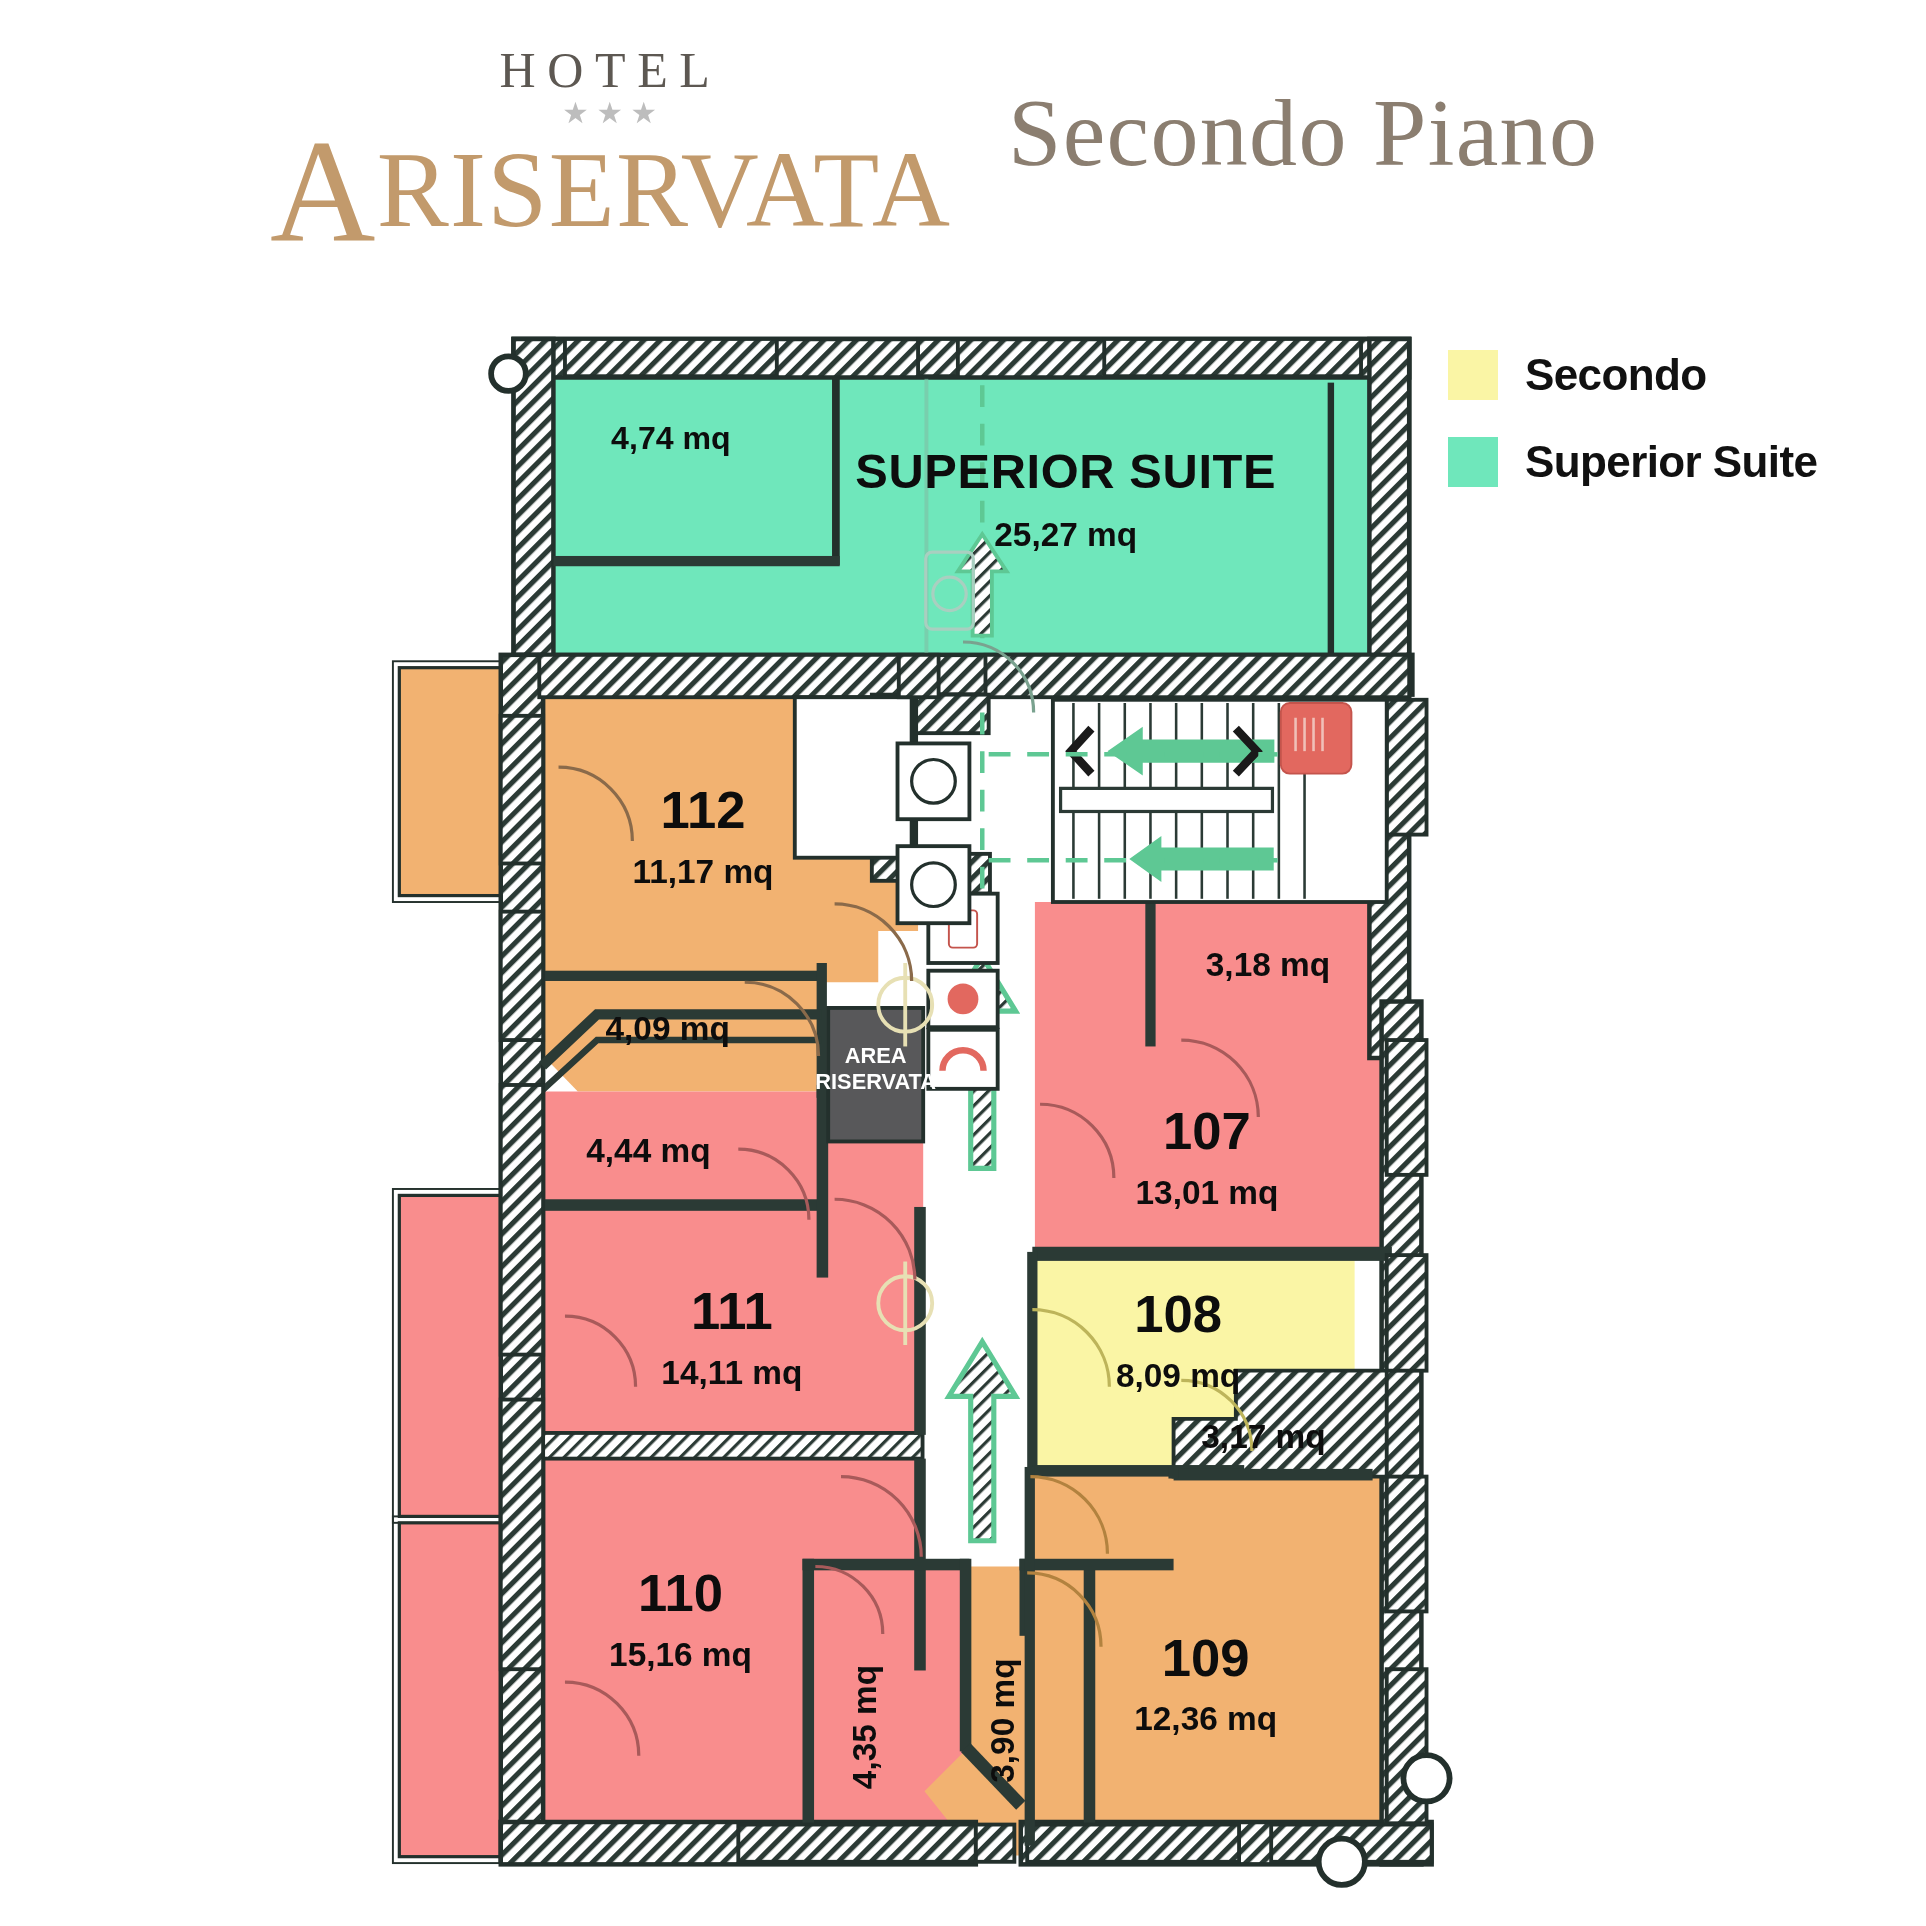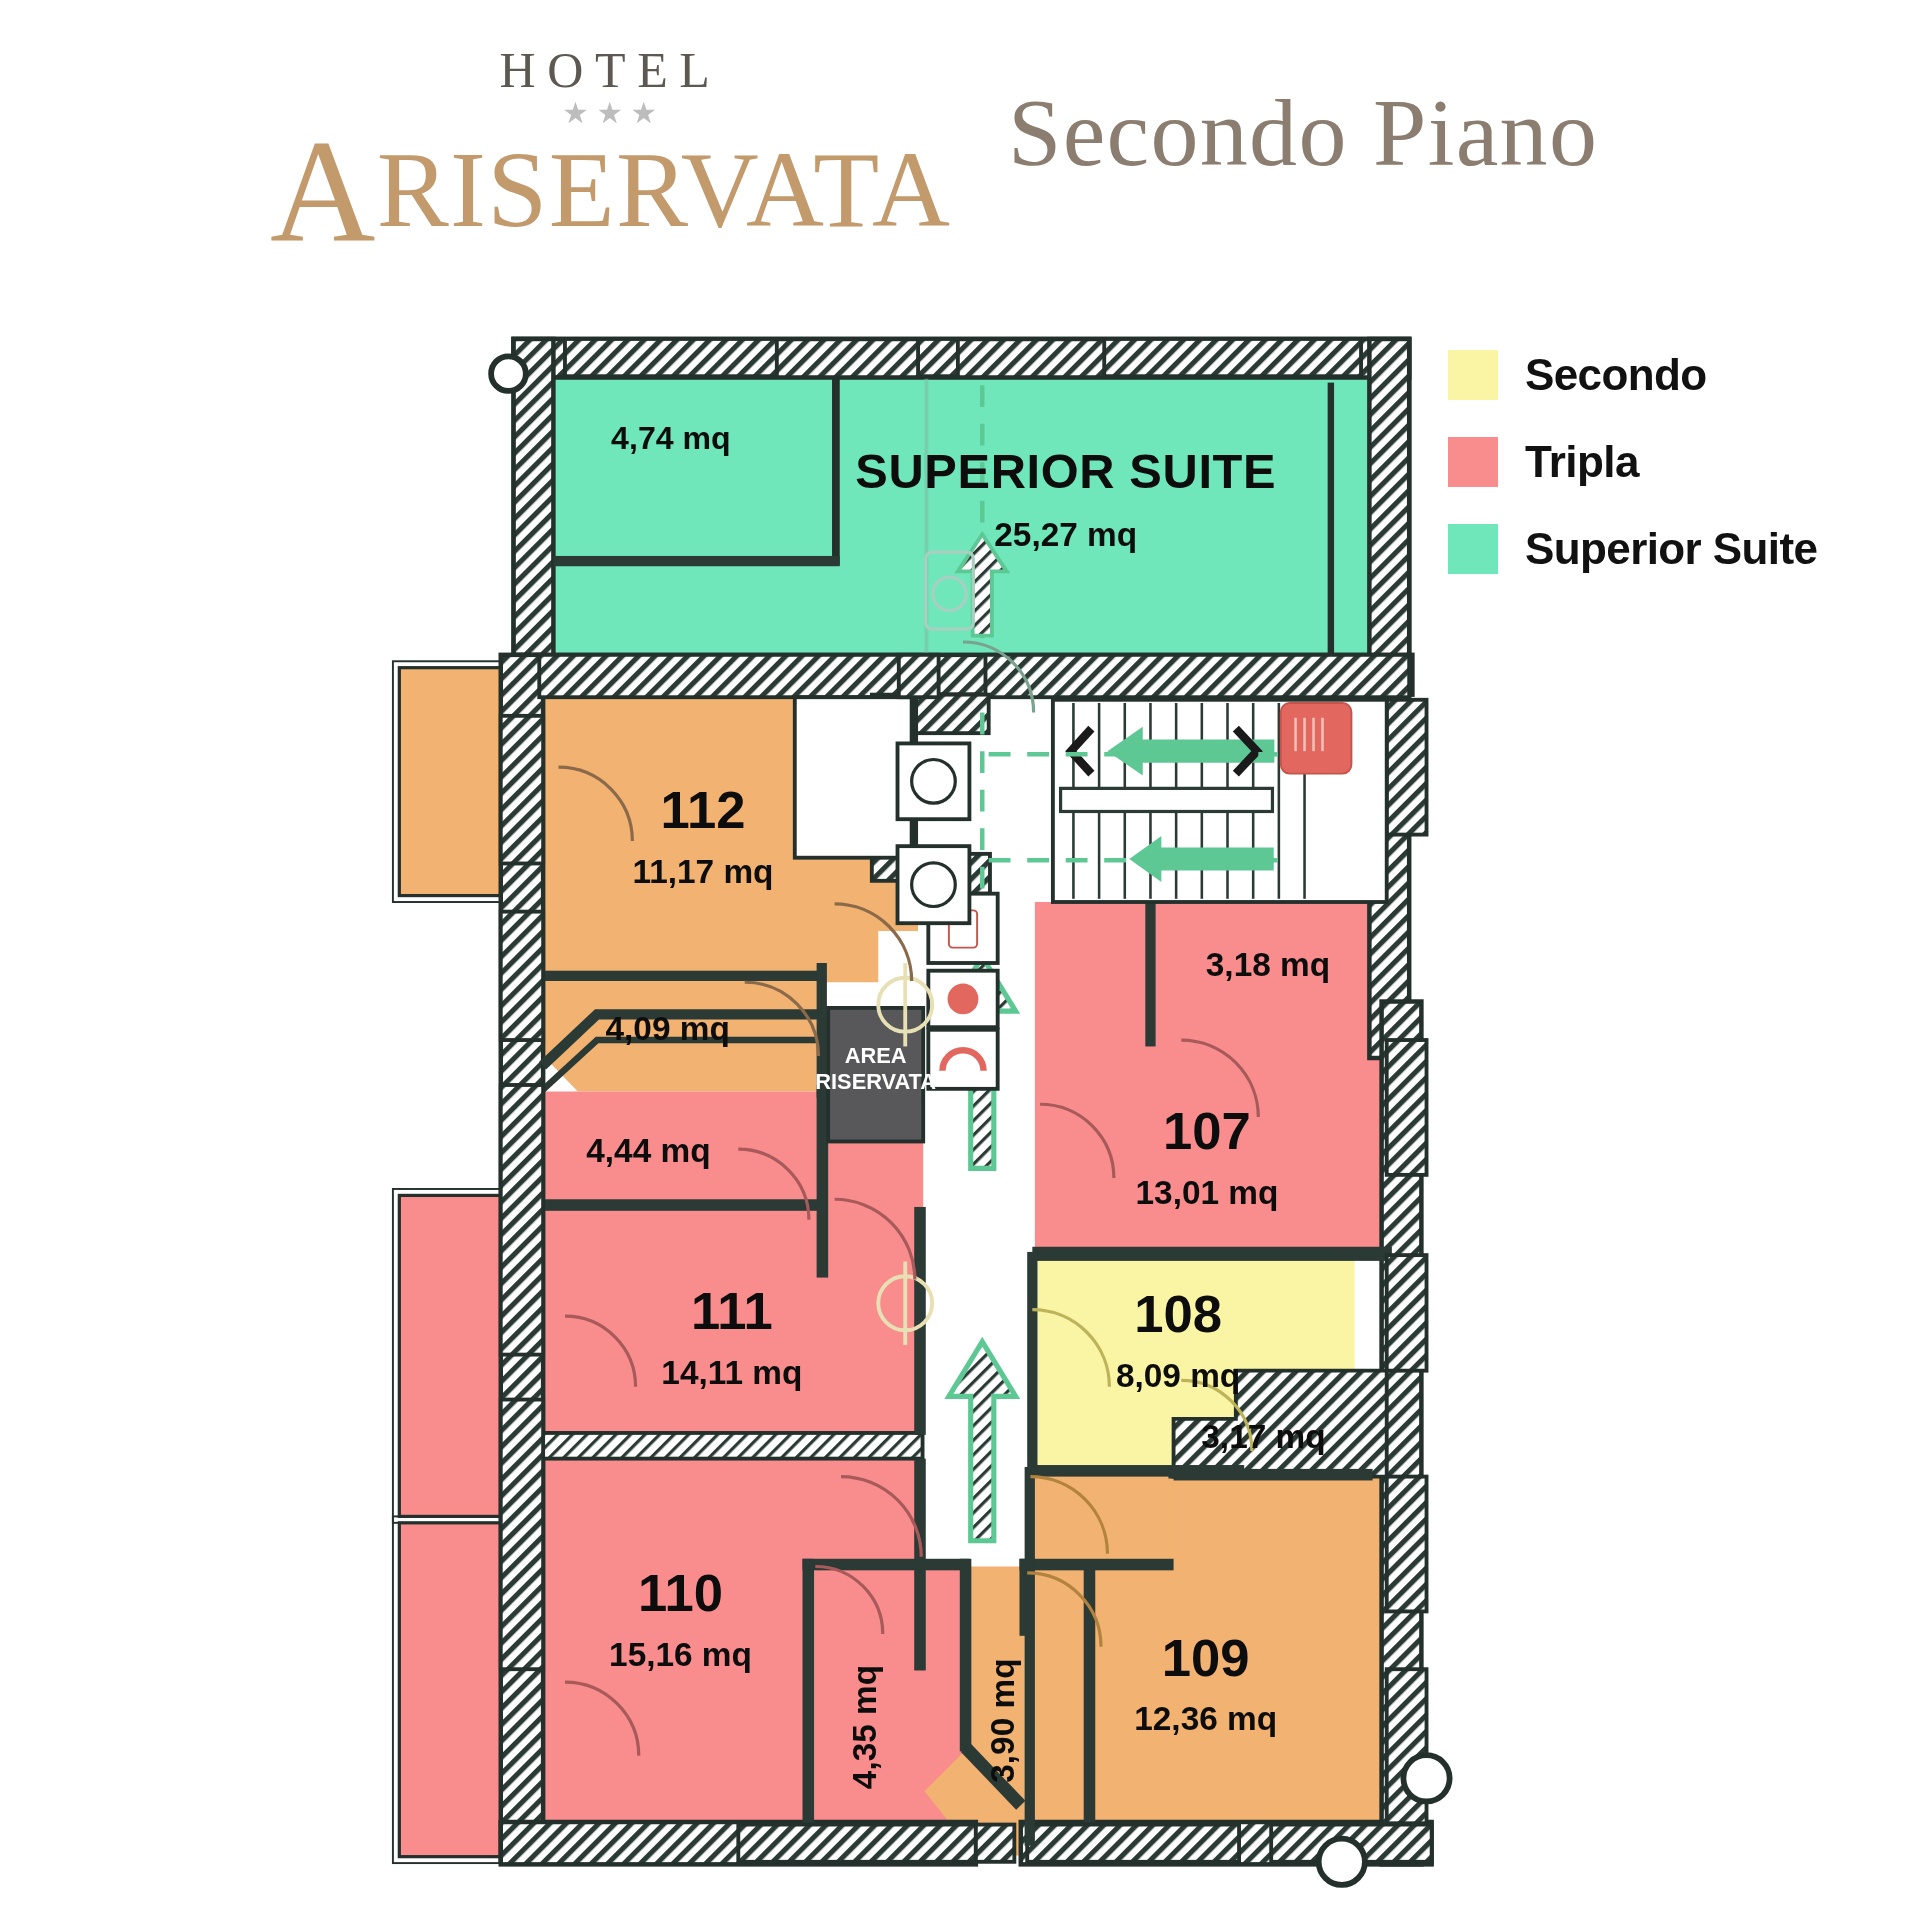--- a/index.html
+++ b/index.html
@@ -79,24 +79,20 @@
   </div>
 
   <div id="legend">
 
     <div class="legend-row">
       <div class="legend-swatch" style="background:#FAF5A5"></div>
       <div class="legend-label">Secondo</div>
     </div>
 
 
-    <div class="legend-row">
-      <div class="legend-swatch" style="background:#F98D8D"></div>
-      <div class="legend-label">Tripla</div>
-    </div>
 
     <div class="legend-row">
       <div class="legend-swatch" style="background:#6FE7BB"></div>
       <div class="legend-label">Superior Suite</div>
     </div>
   </div>
 
   <div id="plan-wrap">
   <svg width="1926" height="1926" viewBox="0 0 3000 3000" xmlns="http://www.w3.org/2000/svg">
     <defs>

